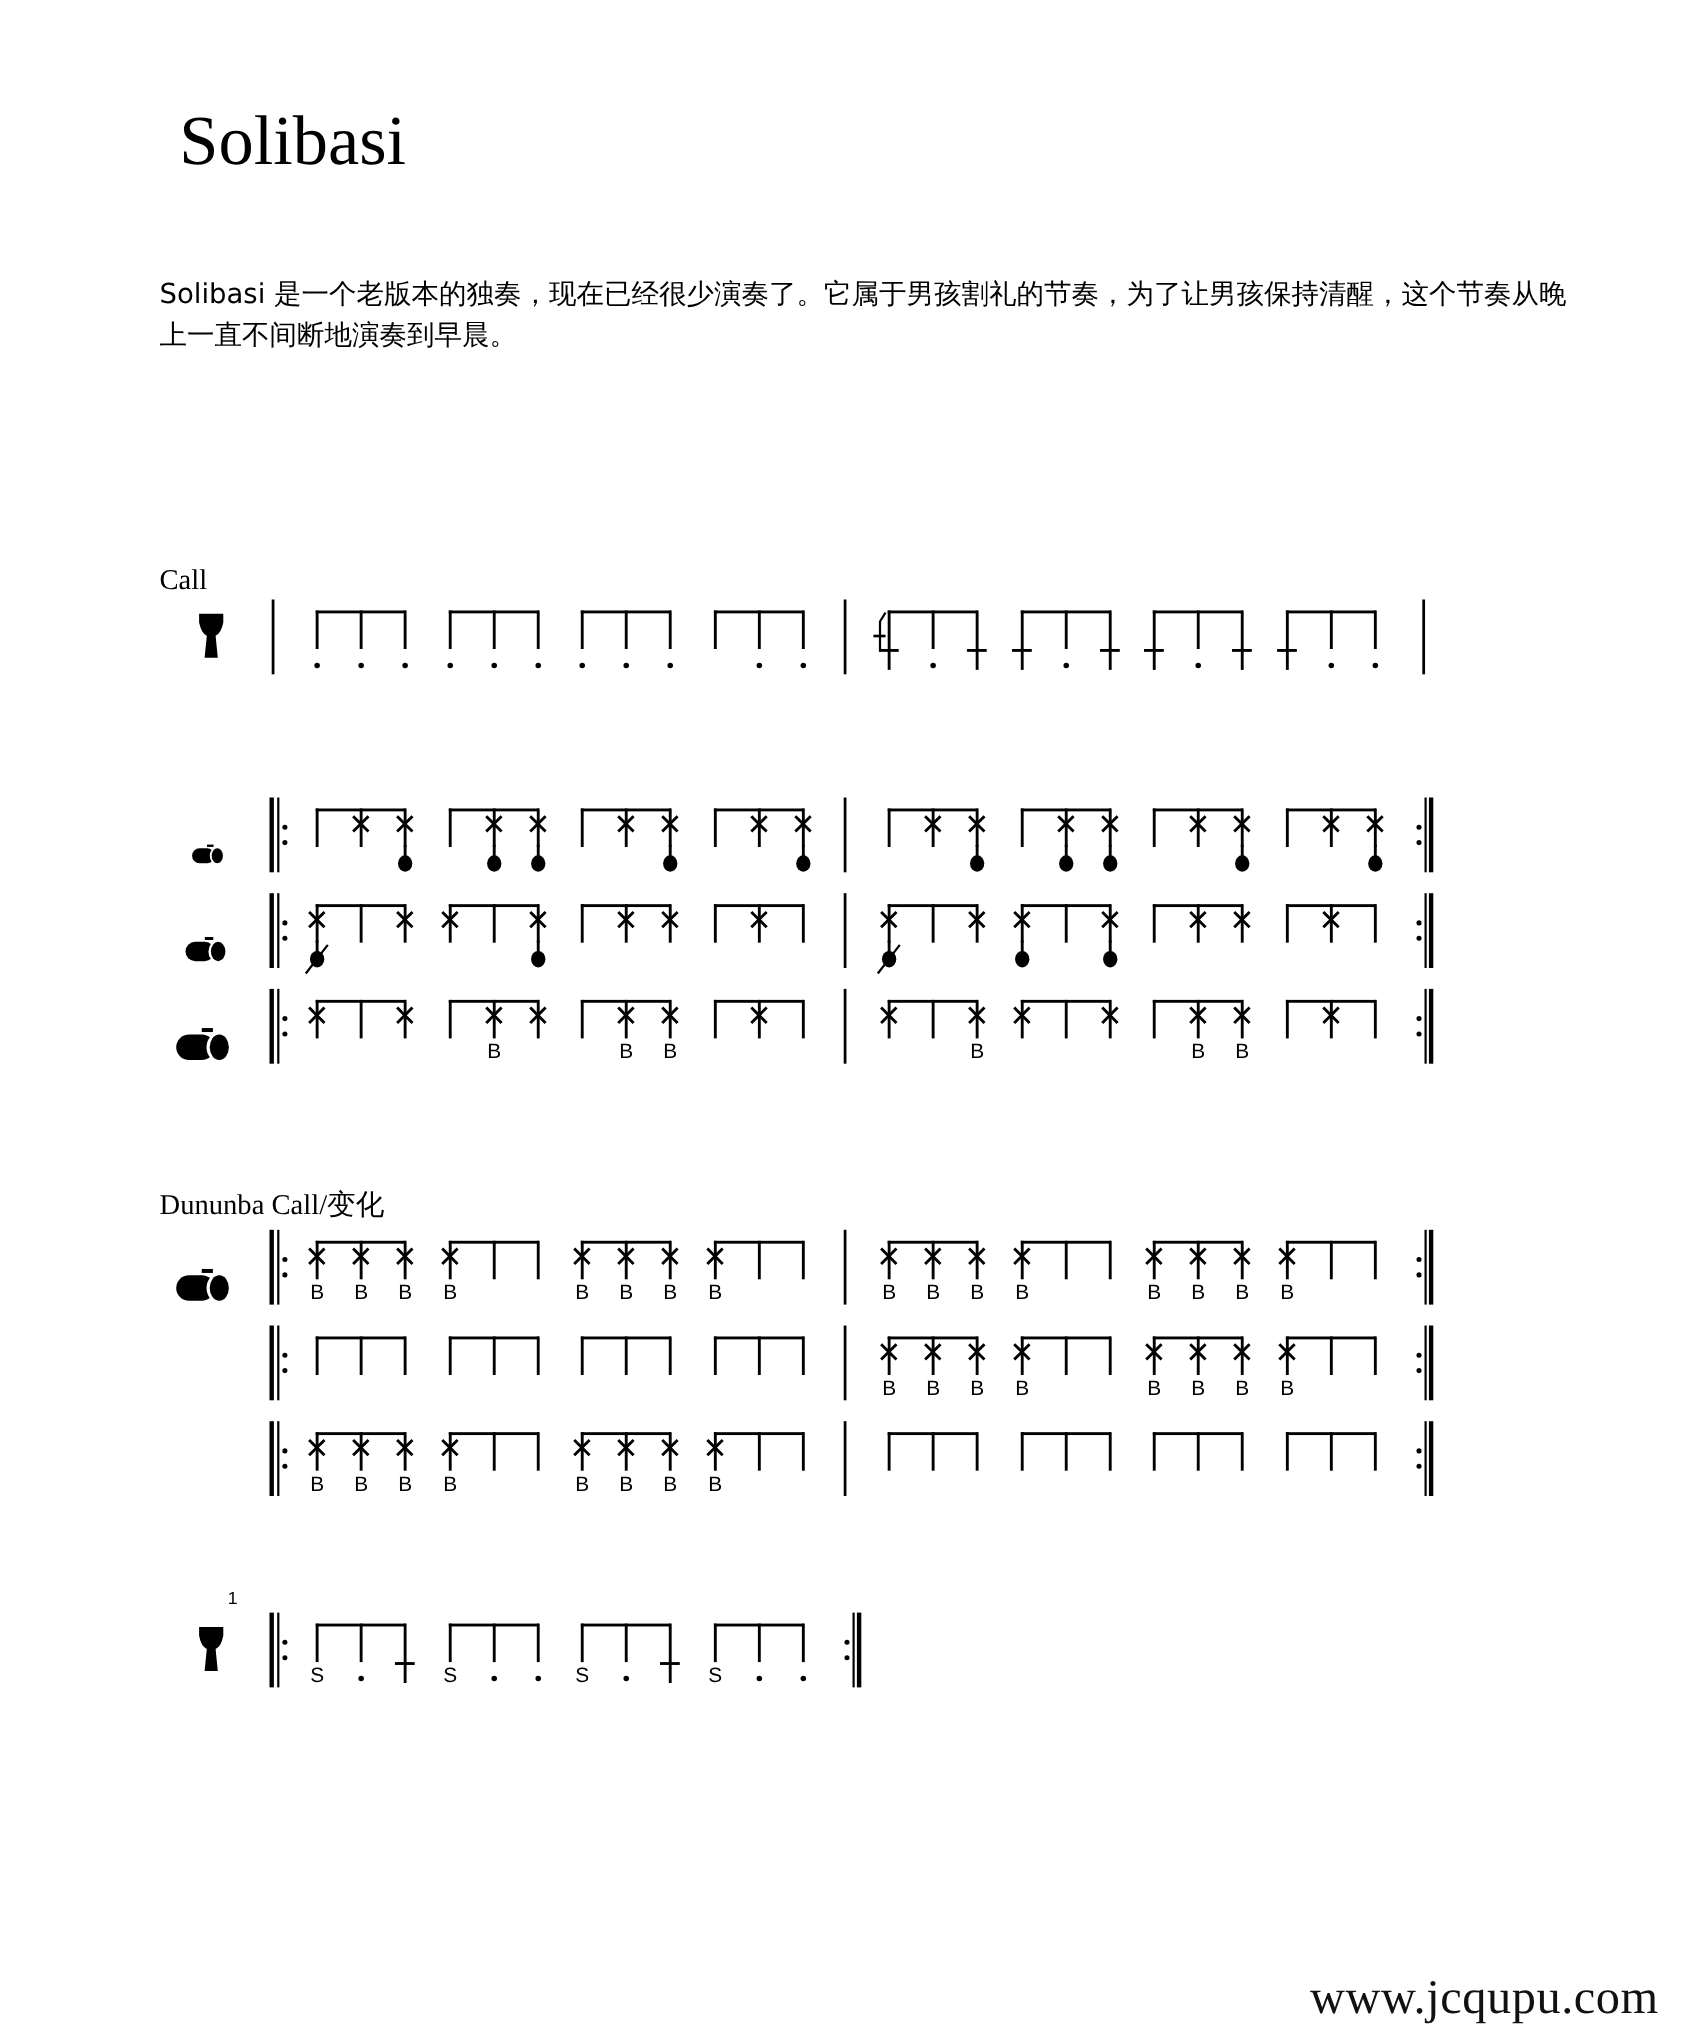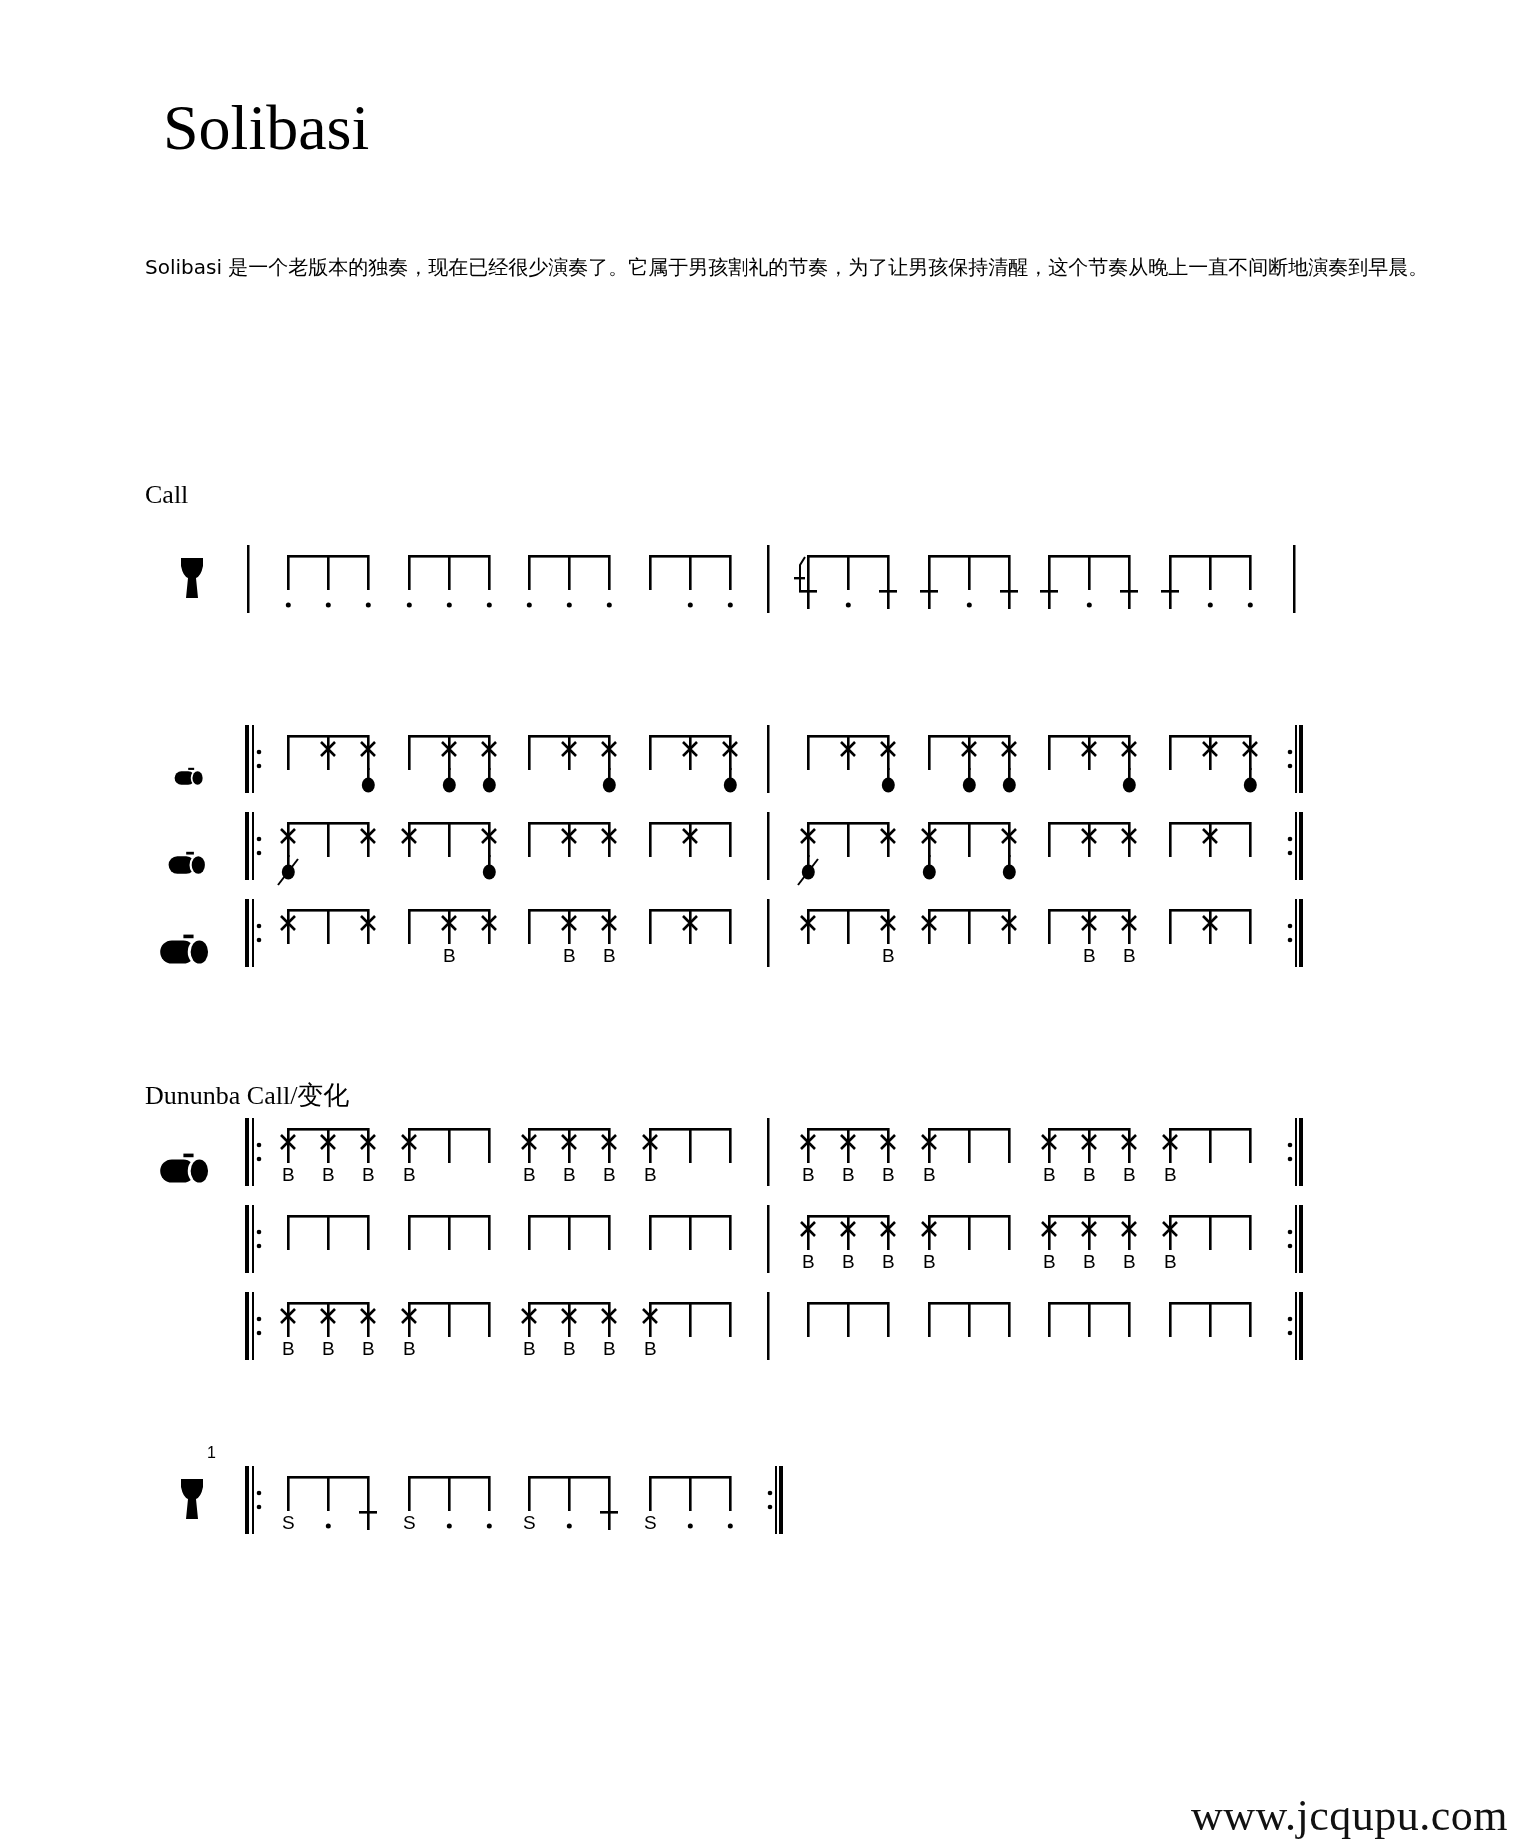--- a/index.html
+++ b/index.html
@@ -1,28 +1,28 @@
 <!DOCTYPE html>
 <html><head>
 <meta charset="utf-8">
 <style>
   html, body { margin: 0; padding: 0; background: #ffffff; }
   body { width: 1530px; height: 1845px; position: relative; overflow: hidden; font-family: "Liberation Serif", serif; color: #000; }
   .title { position: absolute; left: 145px; top: 78px; font-family: "Liberation Serif", serif; font-size: 64px; line-height: 1; margin: 18px; font-weight: normal; }
-  .intro { position: absolute; left: 145px; top: 248px; width: 1300px; font-family: "DejaVu Sans", sans-serif; font-size: 20px; line-height: 38px; margin: 0; }
+  .intro { position: absolute; left: 145px; top: 248px; width: 1300px; font-family: "DejaVu Sans", sans-serif; font-size: 25px; line-height: 38px; margin: 0; }
   .section-label { position: absolute; left: 145px; font-family: "Liberation Serif", serif; font-size: 26px; margin: 0; font-weight: normal; }
   #score { position: absolute; left: 0; top: 0; }
   .watermark { position: absolute; right: 22px; bottom: 4px; font-family: Liberation Serif, serif; font-size: 44px; color: #111; letter-spacing: 0.5px; }
 </style>
 </head>
 <body>
 
 <h1 class="title">Solibasi</h1>
 <p class="intro">Solibasi 是一个老版本的独奏，现在已经很少演奏了。它属于男孩割礼的节奏，为了让男孩保持清醒，这个节奏从晚上一直不间断地演奏到早晨。</p>
-<h2 class="section-label" id="sec0" style="top:480px">Call</h2>
+<h2 class="section-label" id="sec0" style="top:512px">Call</h2>
 <h2 class="section-label" id="sec1" style="top:1078px">Dununba Call/变化</h2>
 
 <svg id="score" width="1530" height="1845" xmlns="http://www.w3.org/2000/svg">
     <g>
       <path d="M181 558 L203 558 L203 566 Q201 576 196 578 L198 598 L186 598 L188 578 Q183 576 181 566 Z" fill="#000"></path>
       <rect x="247" y="545" width="2.5" height="68" fill="#000"></rect>
       <rect x="767" y="545" width="2.5" height="68" fill="#000"></rect>
       <rect x="1293" y="545" width="2.5" height="68" fill="#000"></rect>
       <rect x="287" y="555" width="82" height="2.6" fill="#000"></rect>
       <rect x="287" y="555" width="2.6" height="35" fill="#000"></rect>

